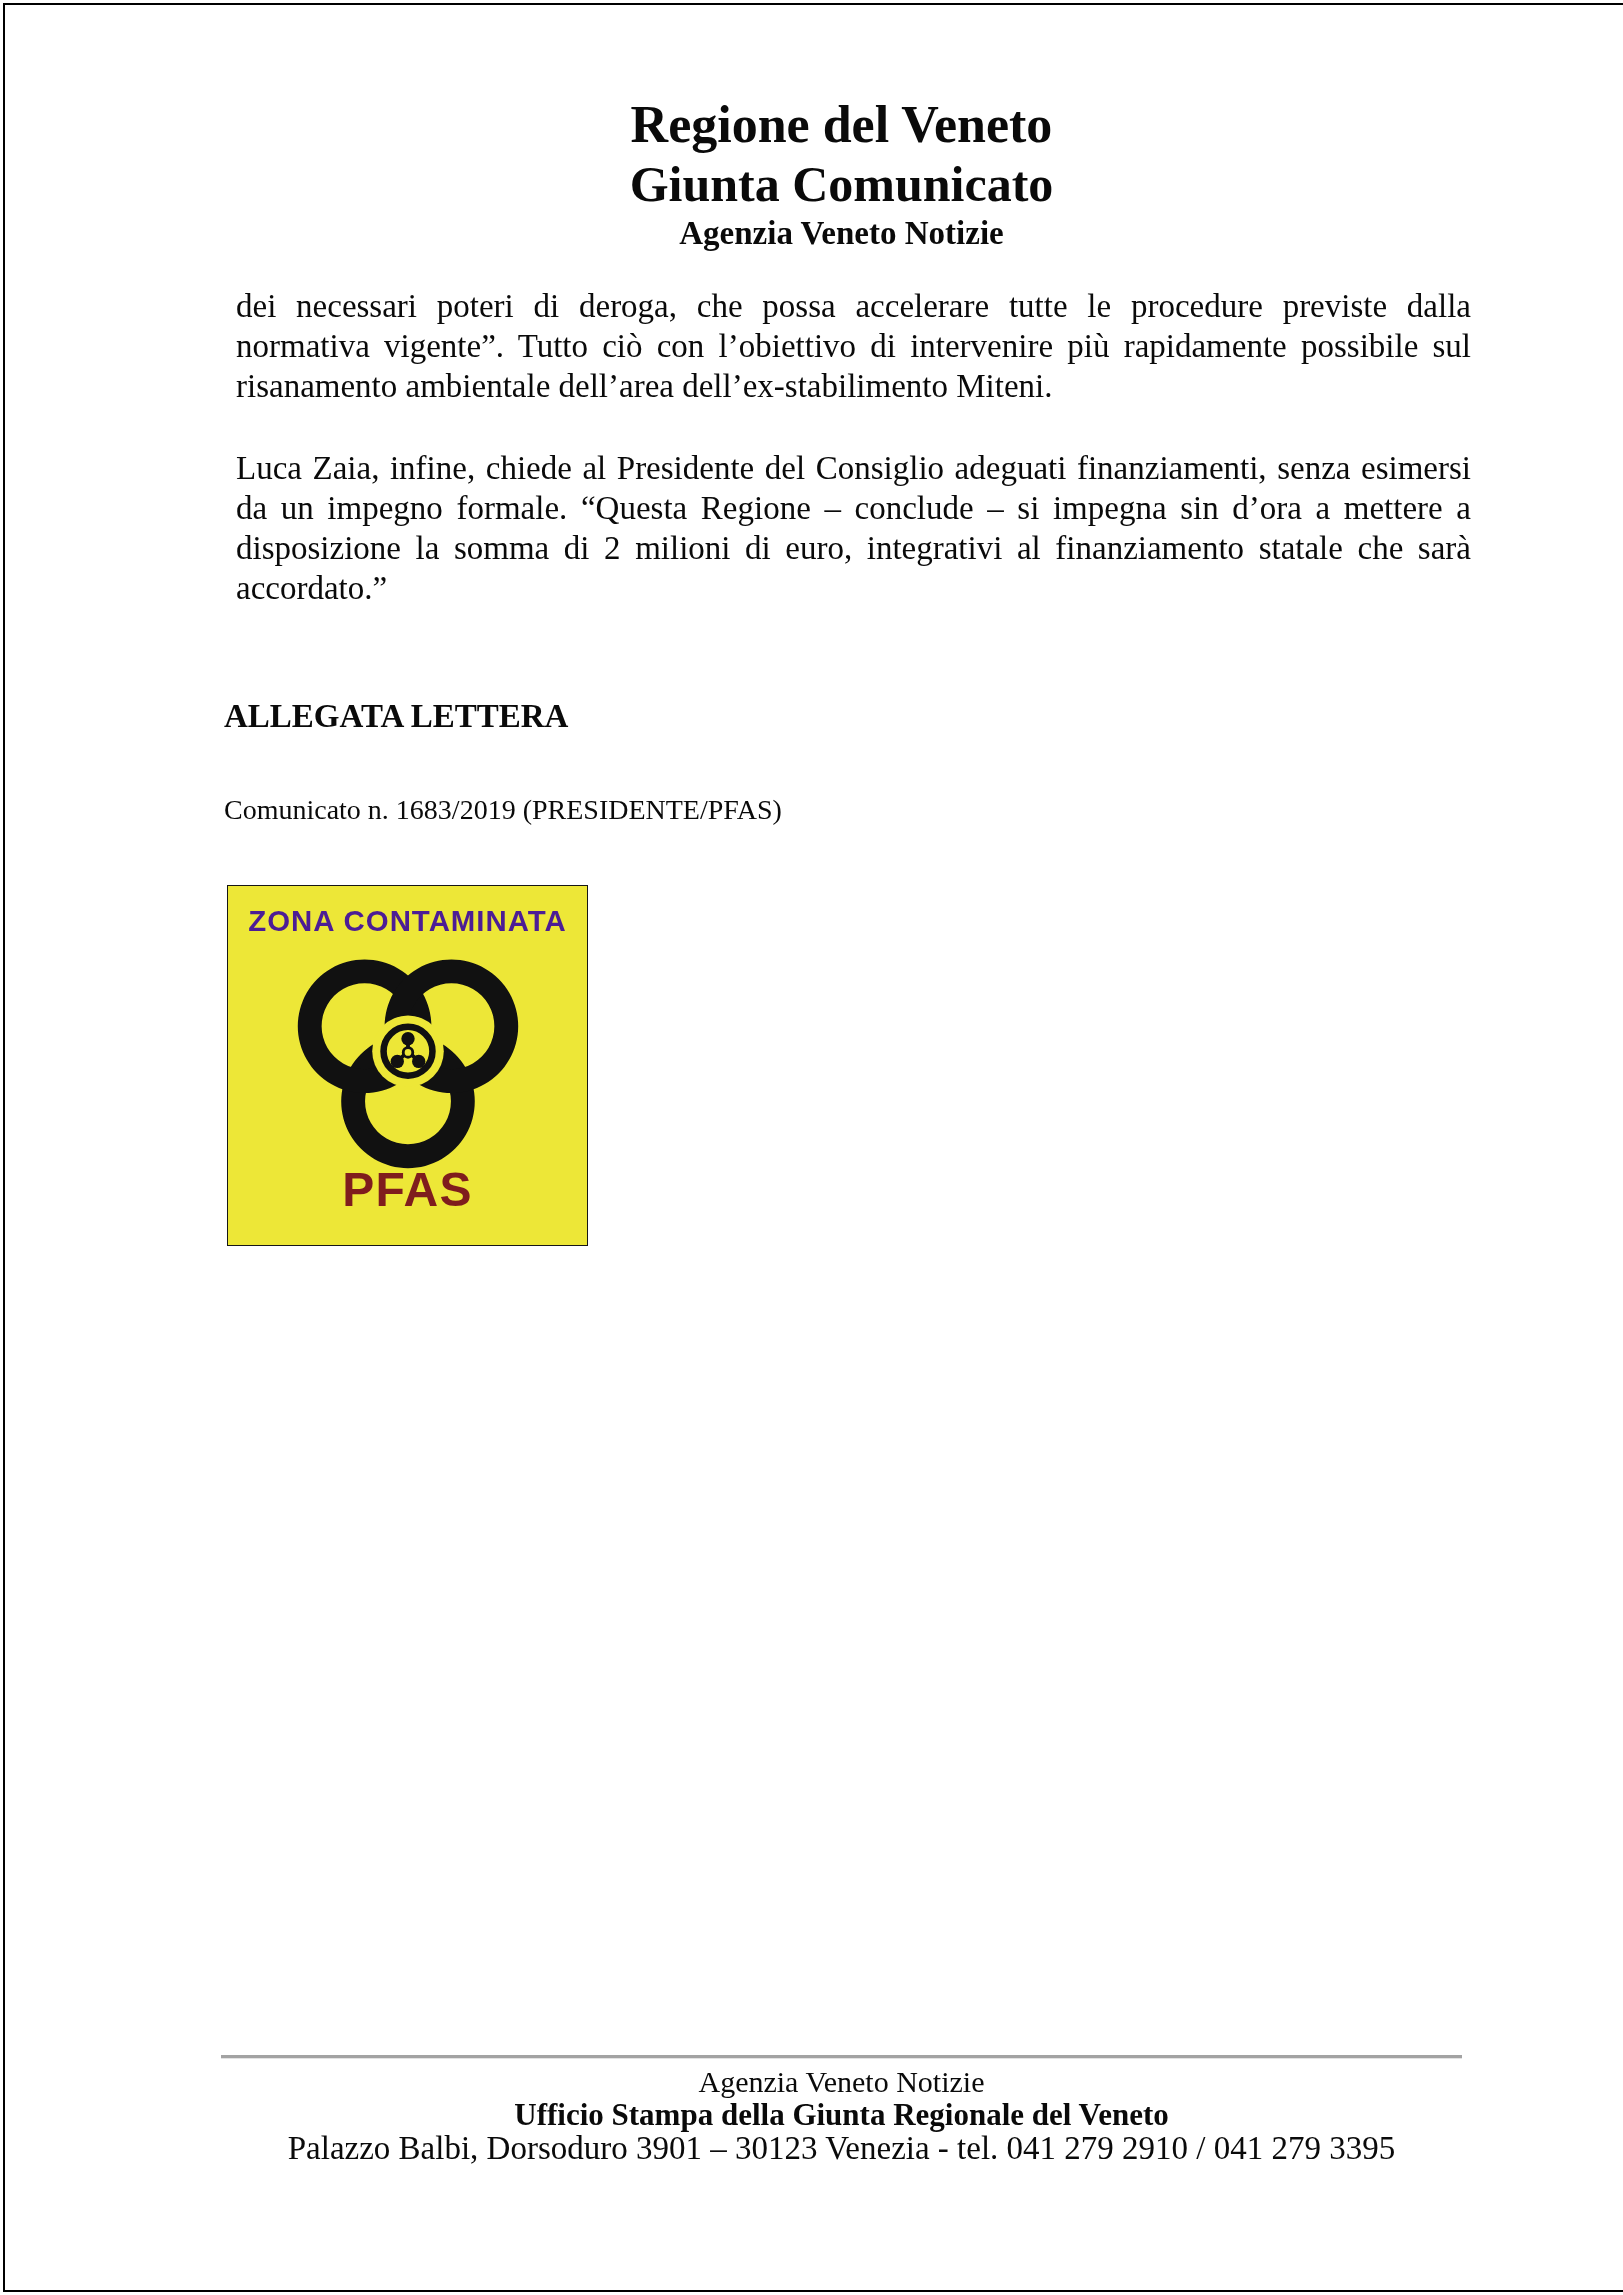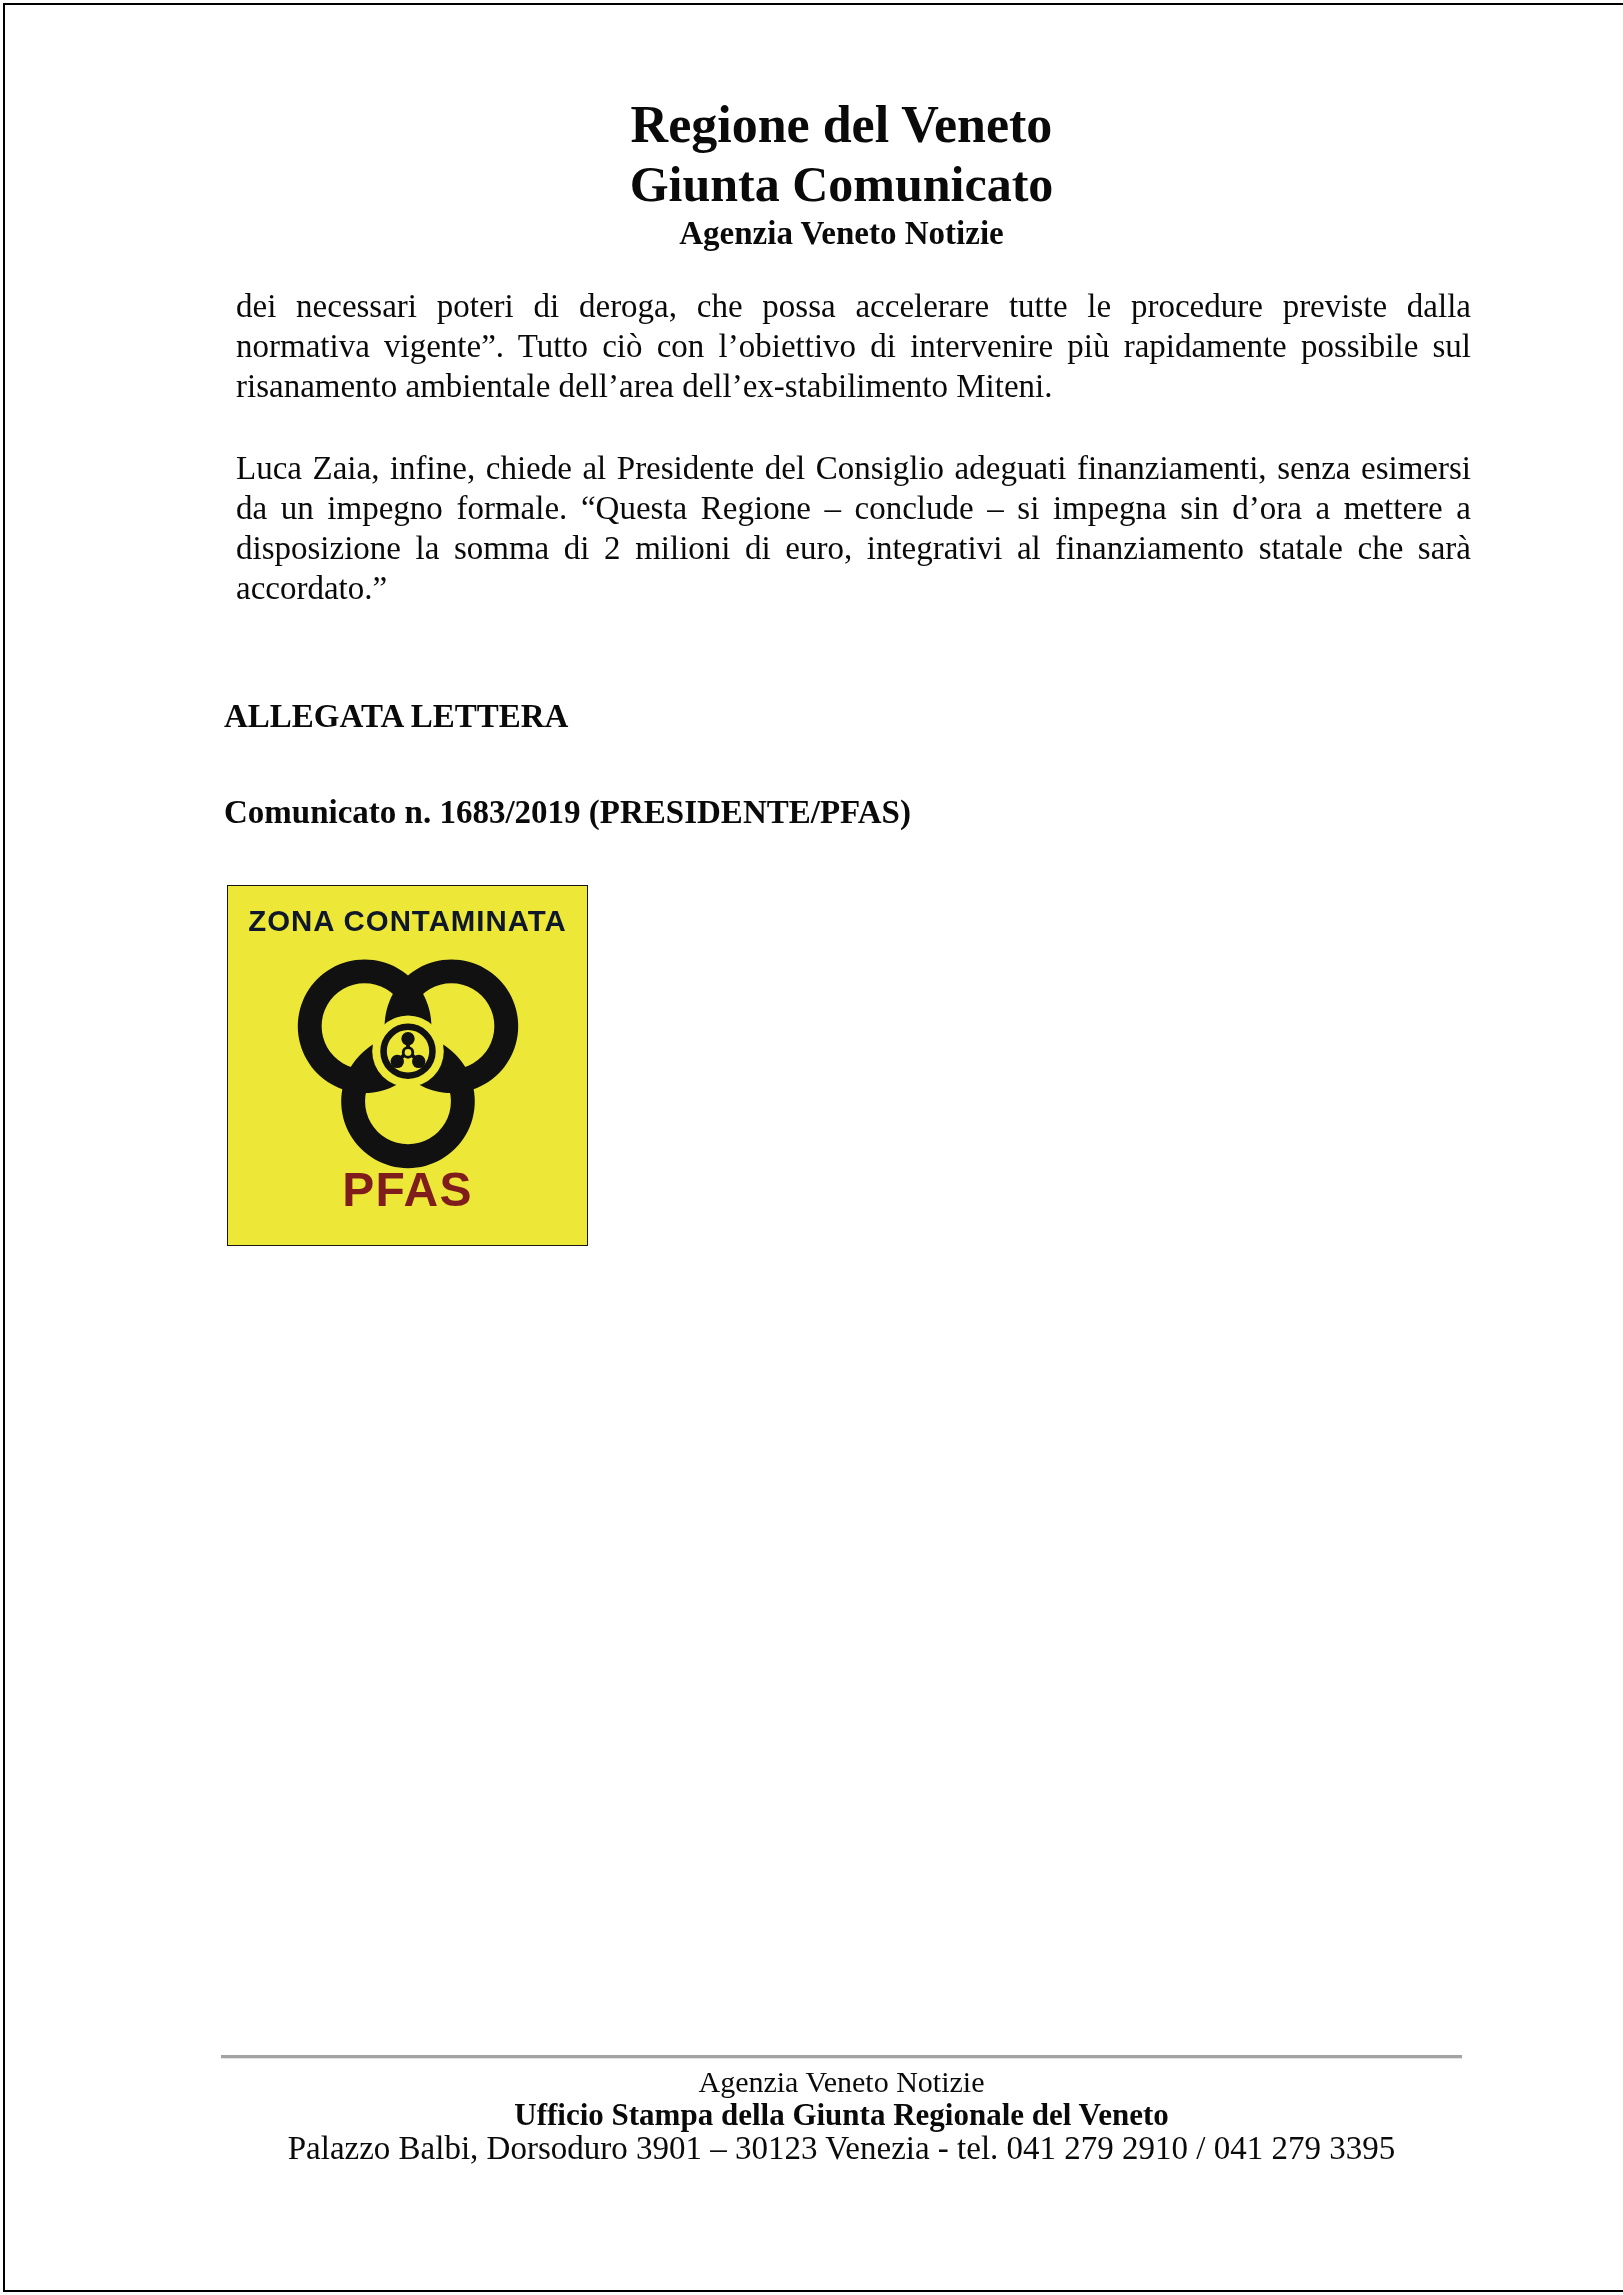--- a/index.html
+++ b/index.html
@@ -58,24 +58,23 @@
     top: 700px;
     font-size: 33px;
     font-weight: 700;
     line-height: 1;
     white-space: nowrap;
   }
   .comunicato {
     position: absolute;
     left: 224px;
     top: 796px;
-    font-size: 33px;
+    font-size: 28px;
     line-height: 1;
     white-space: nowrap;
-    font-weight: bold;
   }
 
   .sign {
     position: absolute;
     left: 227px;
     top: 885px;
     width: 361px;
     height: 361px;
     box-sizing: border-box;
     border: 1.3px solid #161616;
@@ -83,21 +82,21 @@
   .sign-top {
     position: absolute;
     top: 19.6px;
     left: 0; right: 0;
     text-align: center;
     font-family: "Liberation Sans", "DejaVu Sans", sans-serif;
     font-weight: 800;
     font-size: 29.4px;
     letter-spacing: 1px;
     line-height: 1;
-    color: #0f172a;
+    color: #4c1d95;
     white-space: nowrap;
   }
   .biohazard {
     position: absolute;
     top: 65px;
     left: 50%;
     transform: translateX(-50%);
   }
   .sign-bottom {
     position: absolute;

